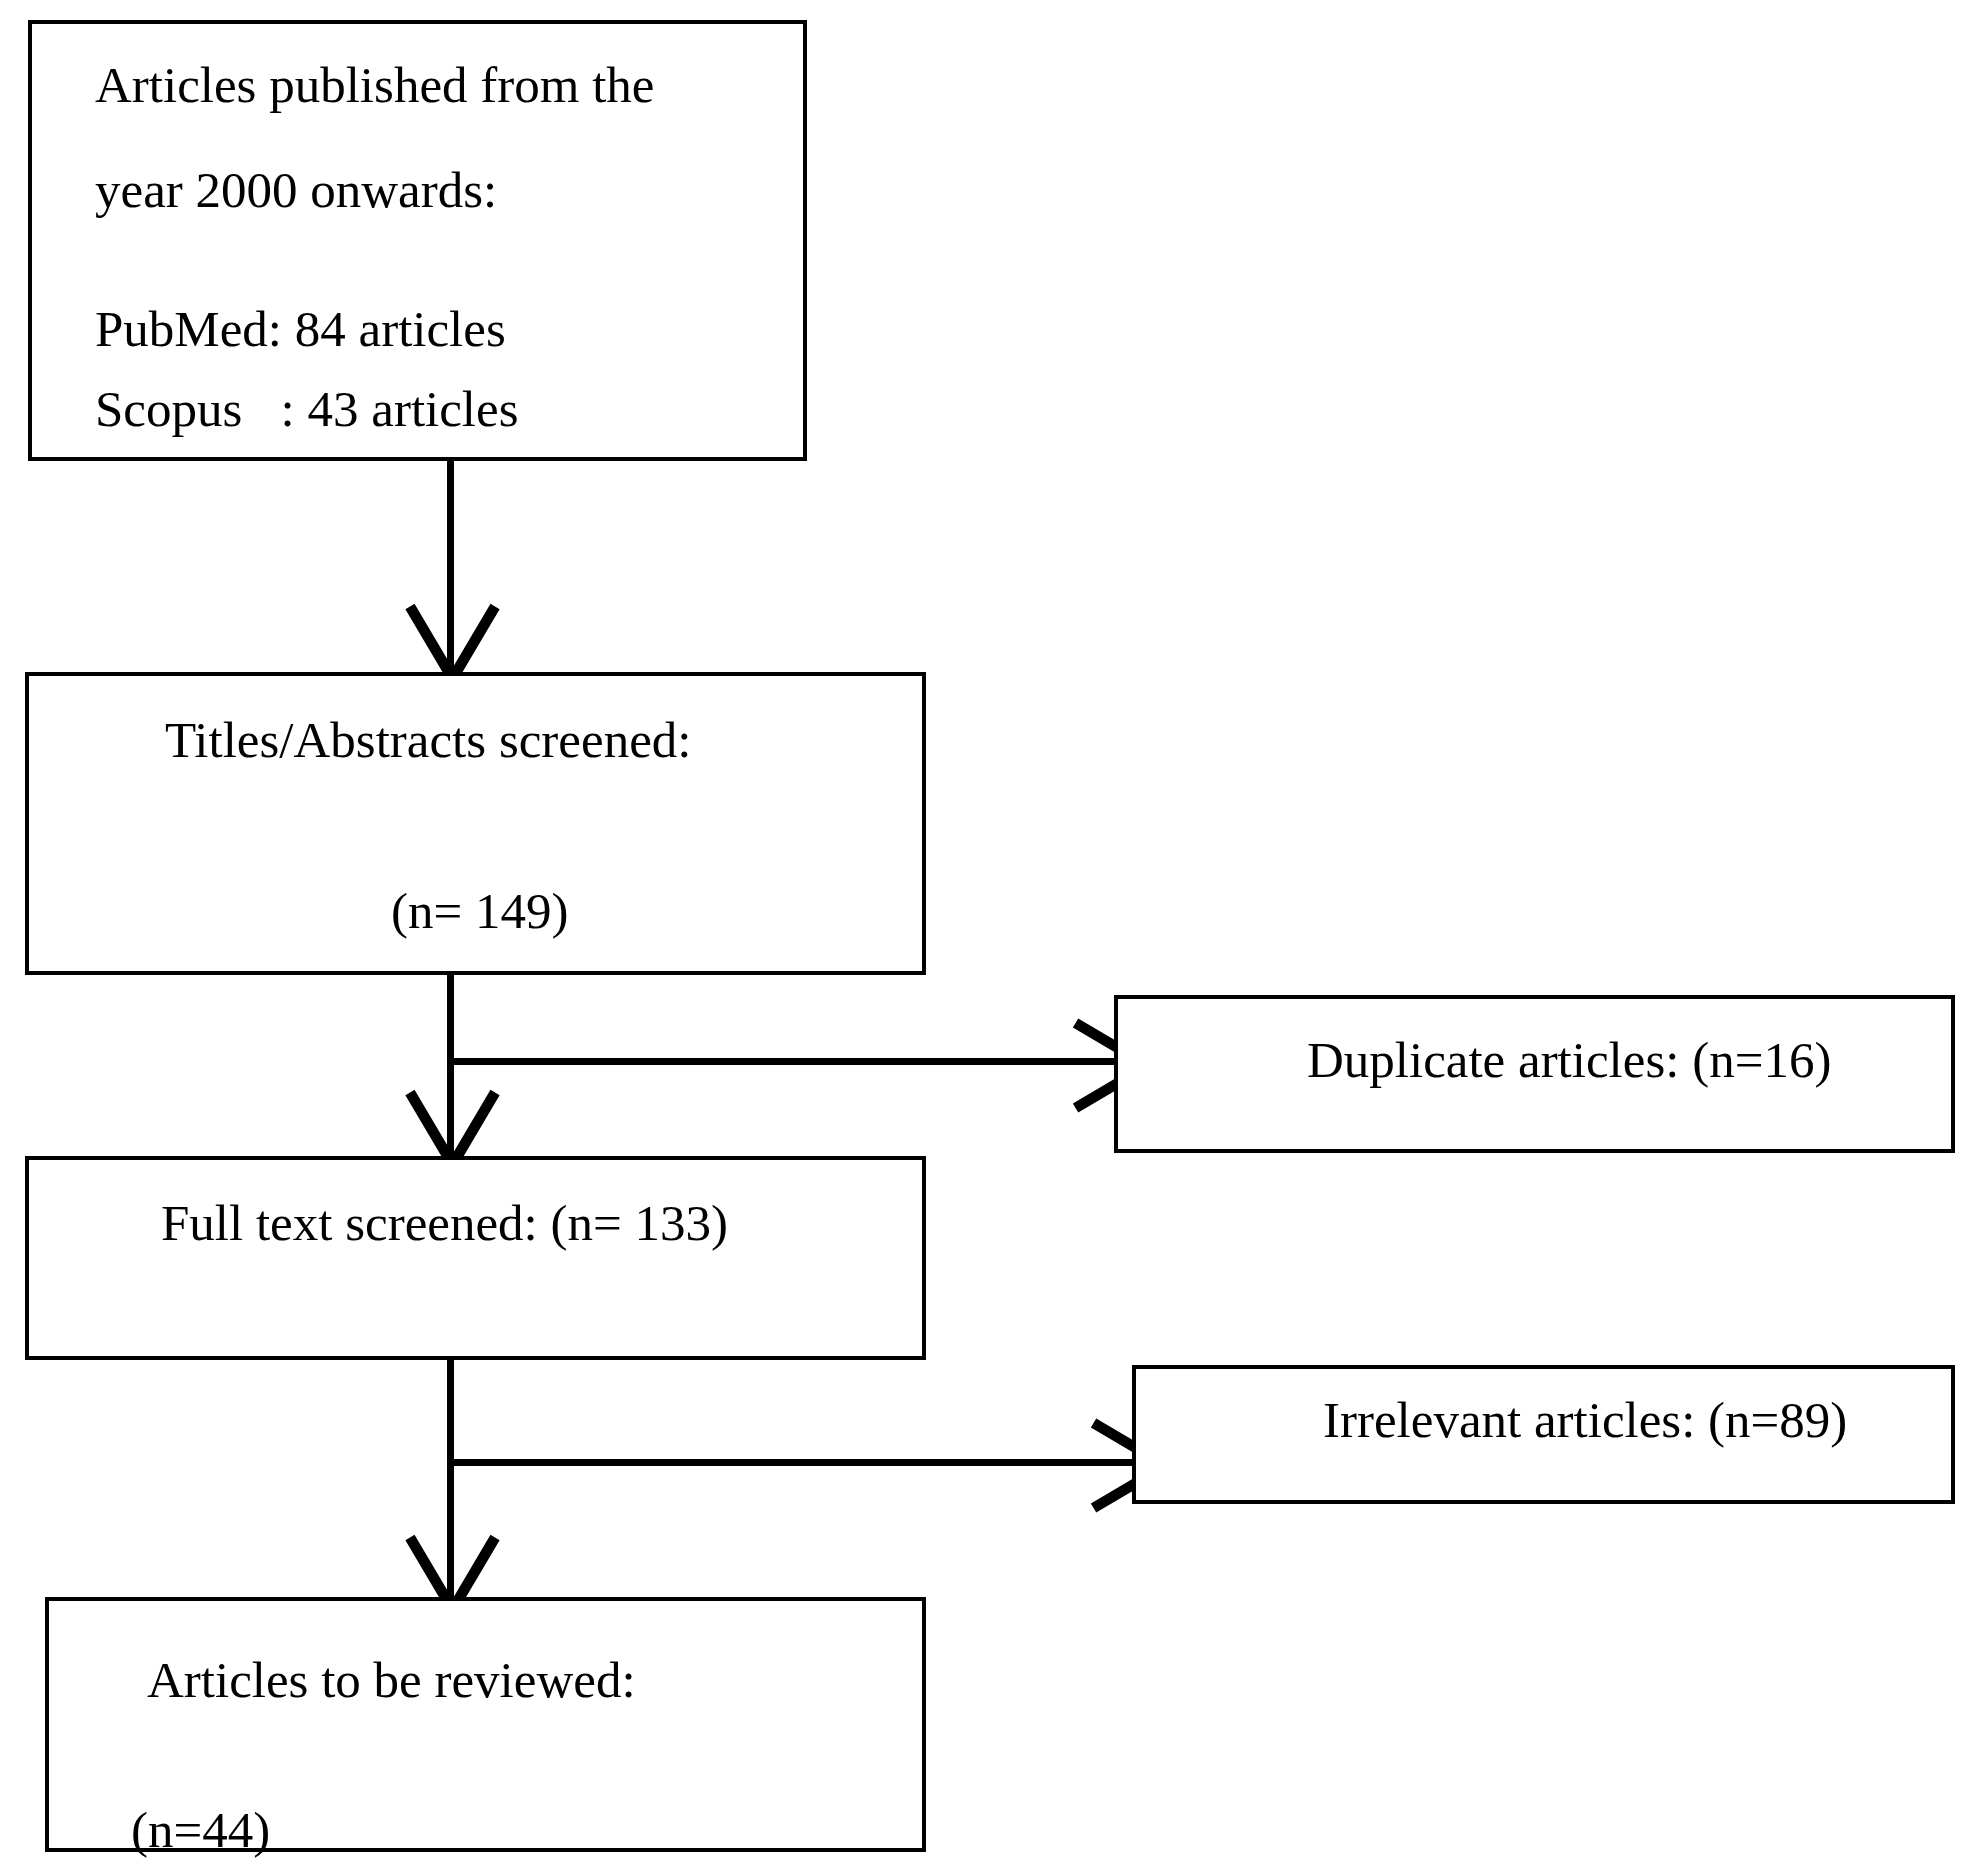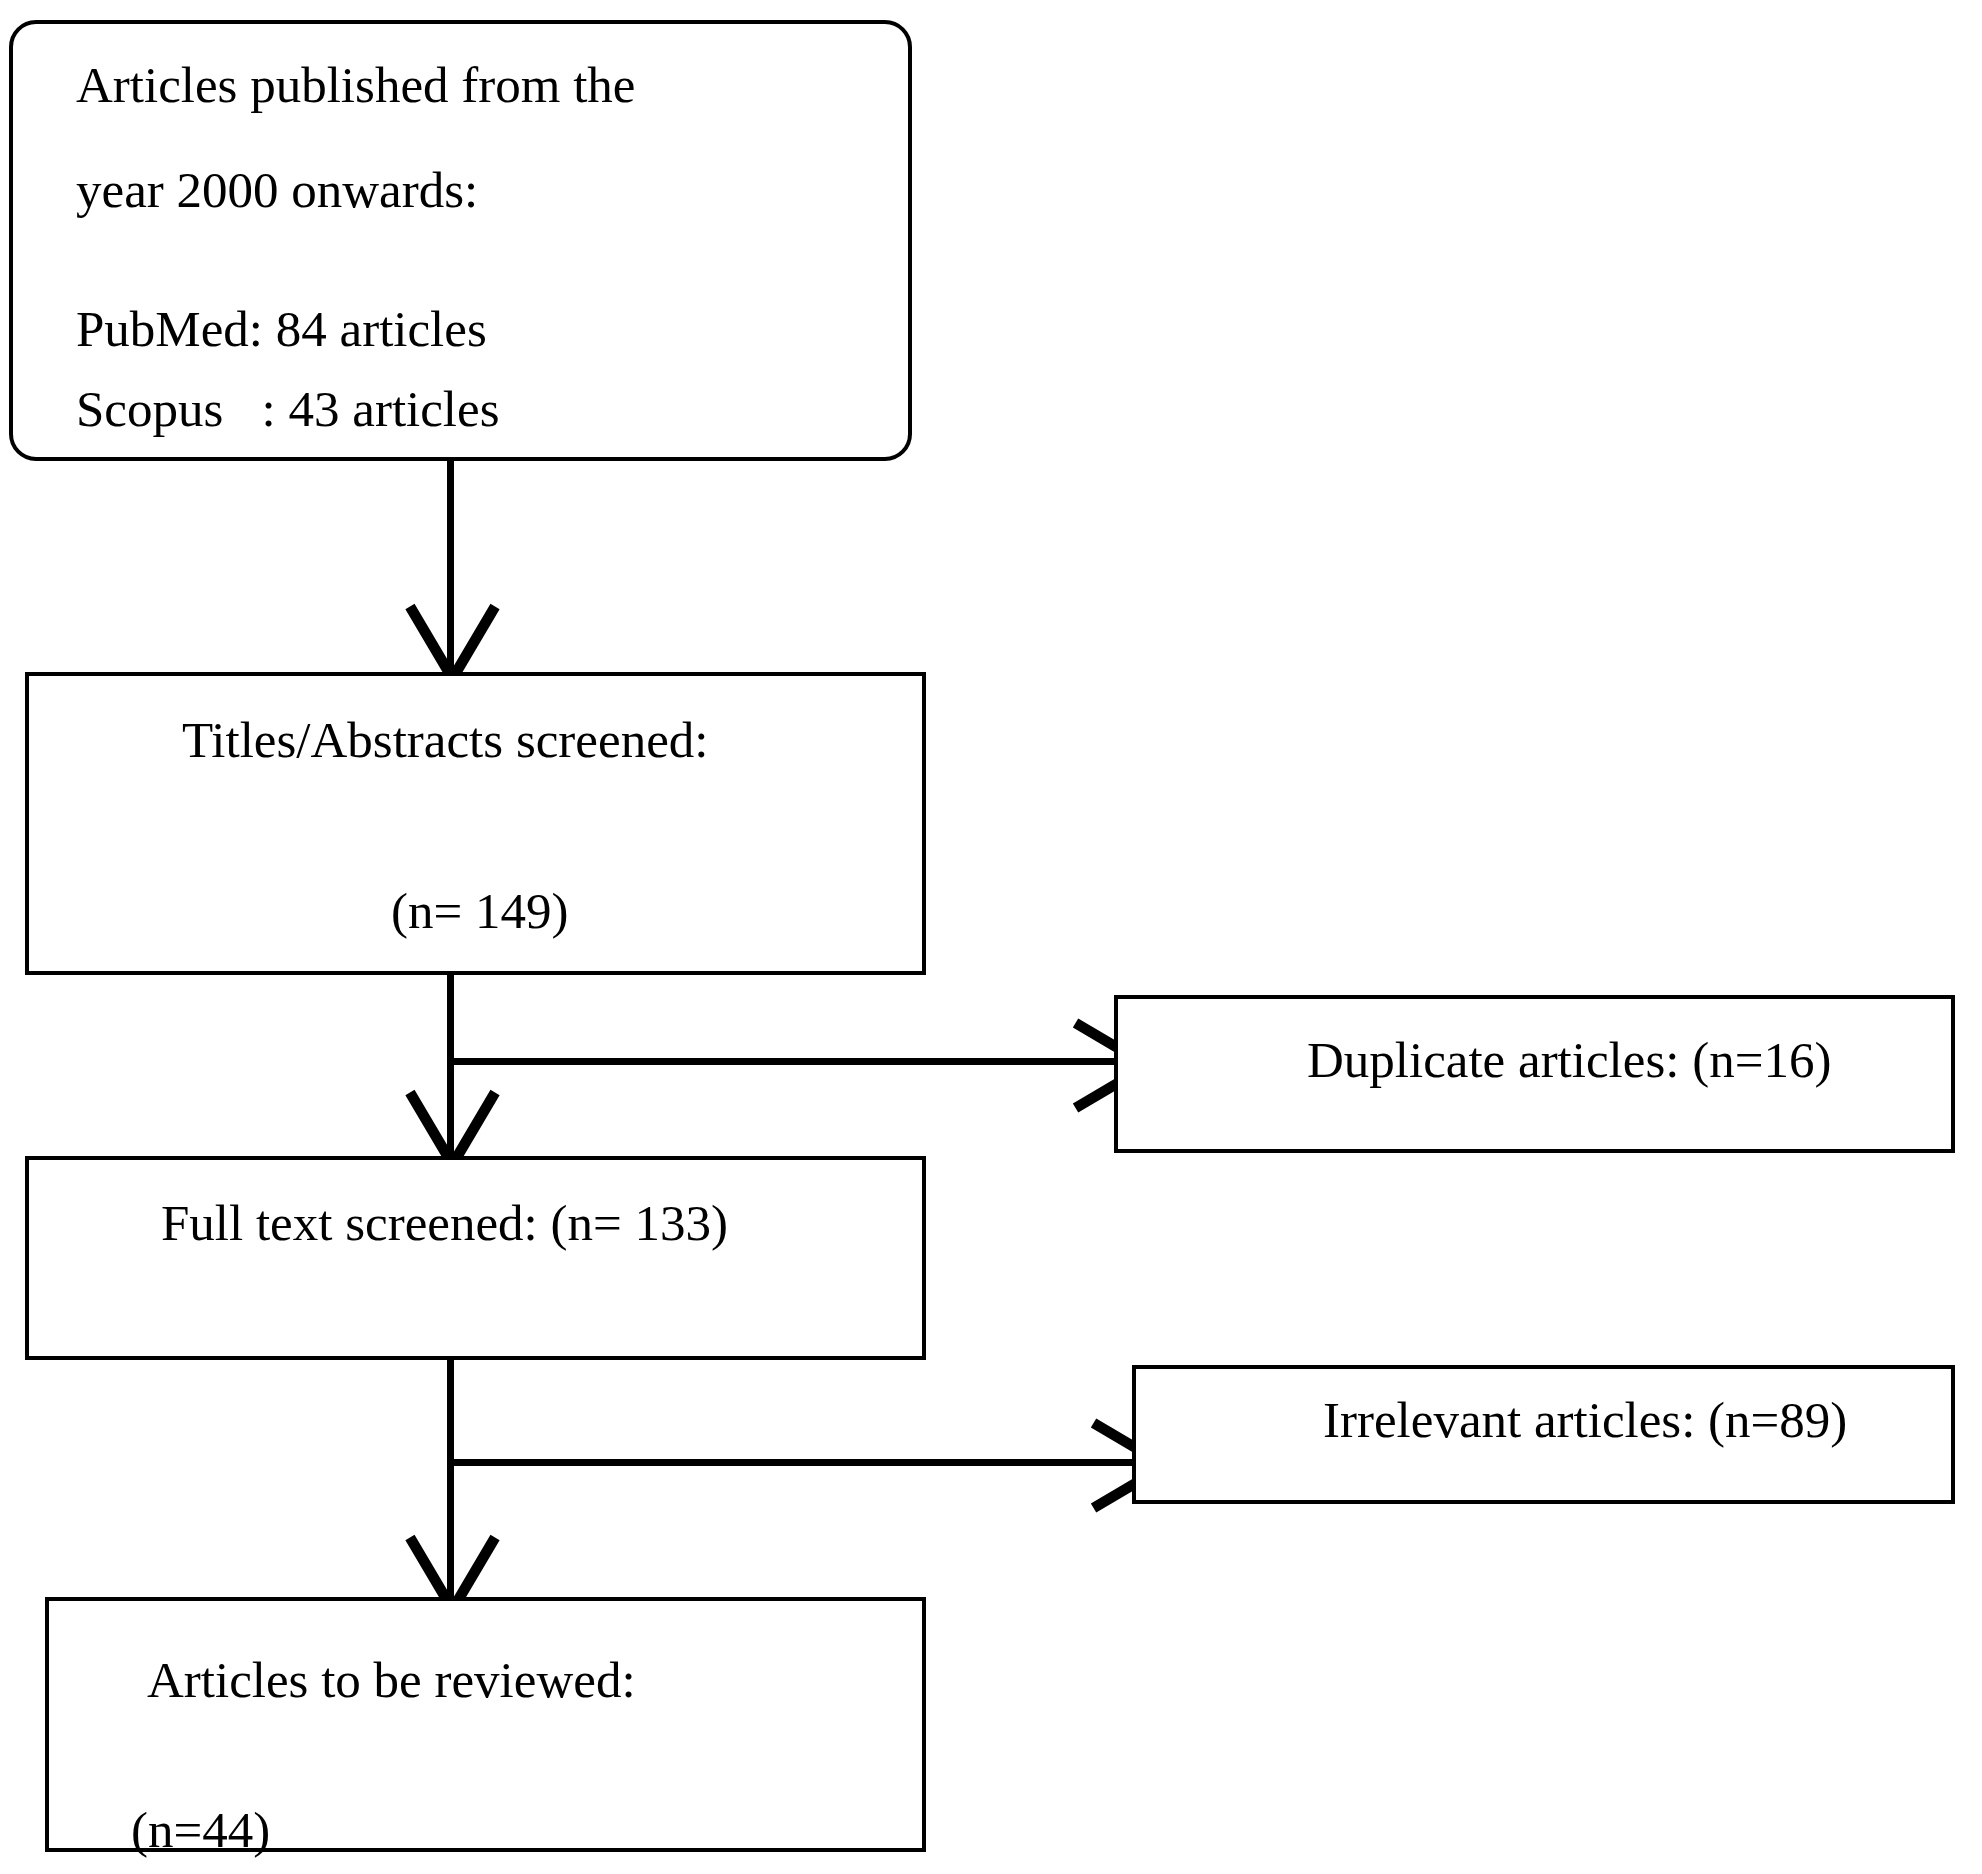--- a/index.html
+++ b/index.html
@@ -25,29 +25,29 @@
   .boxtext {
     position: absolute;
     white-space: pre;
     font-size: 51px;
     line-height: 1.0;
     color: #000000;
     letter-spacing: 0px;
   }
 
   
-  #box-sources { left: 9px; top: 20px; width: 903px; height: 441px; border-radius: 27px; }
+  #box-sources { left: 28px; top: 20px; width: 779px; height: 441px; }
   #sources-line1 { left: 63px;  top: 36px;  }
   #sources-line2 { left: 63px;  top: 141px; }
   #sources-line3 { left: 63px;  top: 280px; }
   #sources-line4 { left: 63px;  top: 360px; }
 
   
   #box-titles { left: 25px; top: 672px; width: 901px; height: 303px; }
-  #titles-line1 { left: 153px; top: 39px; }
+  #titles-line1 { left: 136px; top: 39px; }
   #titles-line2 { left: 362px; top: 179px; margin-top: 31px; }
 
   
   #box-fulltext { left: 25px; top: 1156px; width: 901px; height: 204px; padding-left: 36px; }
   #fulltext-line1 { left: 132px; top: 38px; }
 
   
   #box-reviewed { left: 45px; top: 1597px; width: 881px; height: 255px; }
   #reviewed-line1 { left: 98px; top: 54px; font-family: Liberation Serif, serif; }
   #reviewed-line2 { left: 82px; top: 204px; }

